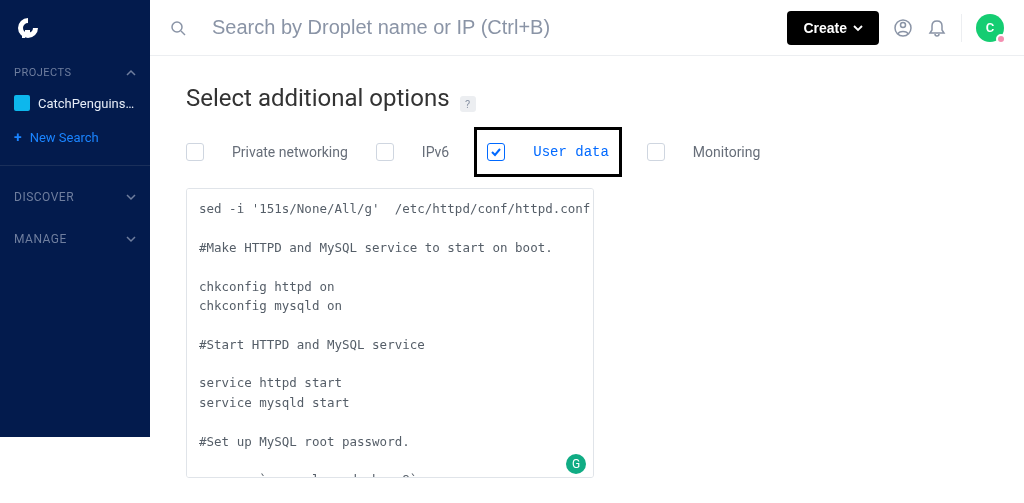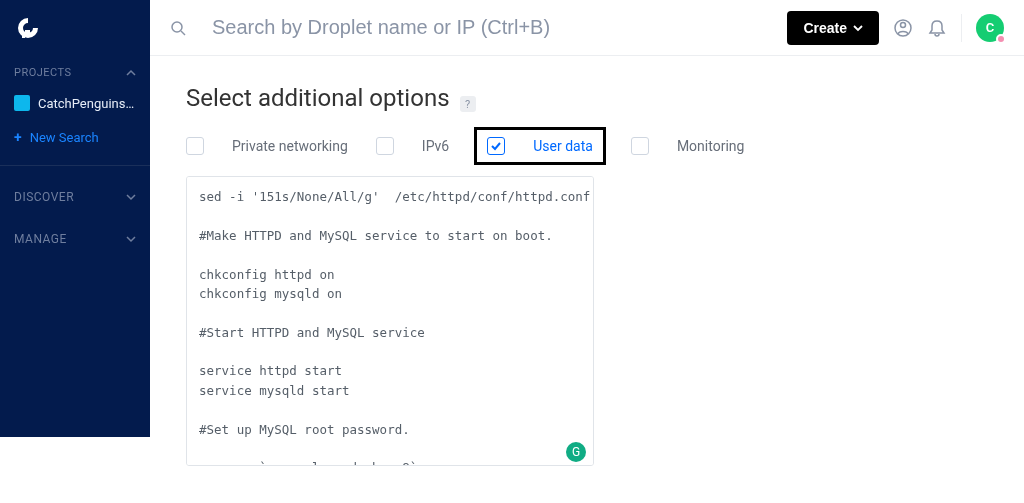--- a/index.html
+++ b/index.html
@@ -45,21 +45,21 @@
 .help-badge { width:16px; height:16px; border-radius:3px; background:#eceef1; color:#8a94a6; font-size:11px; display:flex; align-items:center; justify-content:center; cursor:pointer; }
 
 .options-row { display:flex; align-items:center; gap: 28px; margin-bottom: 14px; }
 .option { display:flex; align-items:center; gap:28px; cursor:pointer; }
 .chk { width:18px; height:18px; border:1px solid #cfd6e0; border-radius:3px; background:#fff; display:flex; align-items:center; justify-content:center; }
 .chk.checked { border-color:#0069ff; }
 .chk .tick { display:none; }
 .chk.checked .tick { display:block; stroke:#0069ff; }
 .option-label { font-size:14px; color:#676e79; }
 .option.highlighted .option-label { color:#0069ff; }
-.option.highlighted { outline: 3px solid #000; padding: 7px 10px; }
+.option.highlighted { outline: 3px solid #000; padding: 13px 10px; font-family: Liberation Mono, monospace; }
 
 .userdata-box {
   width: 100%; max-width: 408px; height: 290px;
   border:1px solid #e0e4e9; border-radius:3px; background:#fff;
   font-family: "Menlo","Consolas",monospace; font-size:12.5px; color:#555e68;
   padding: 10px 12px; line-height: 1.55; resize:none; outline:none;
   white-space: pre; overflow:auto;
 }
 .editor-wrap { position:relative; width: 408px; }
 .float-badge { position:absolute; right:8px; bottom:8px; width:20px; height:20px; border-radius:50%; background:#10ac84; color:#fff; display:flex; align-items:center; justify-content:center; font-size:12px; cursor:pointer; }

